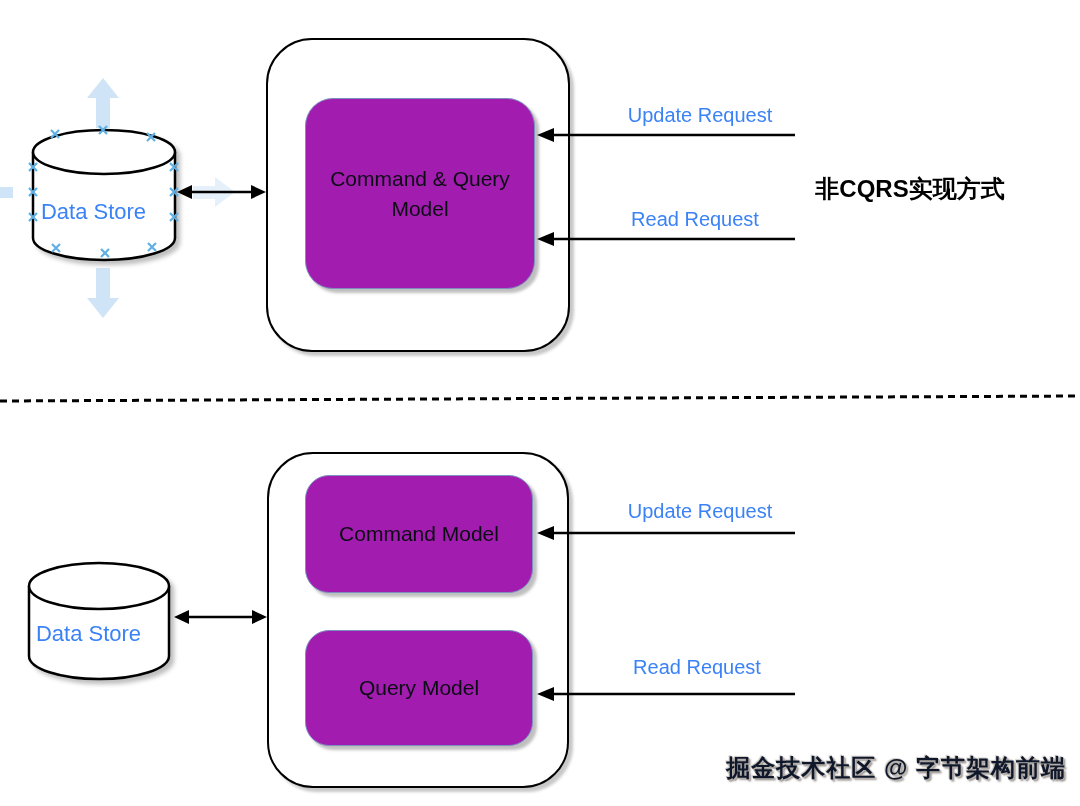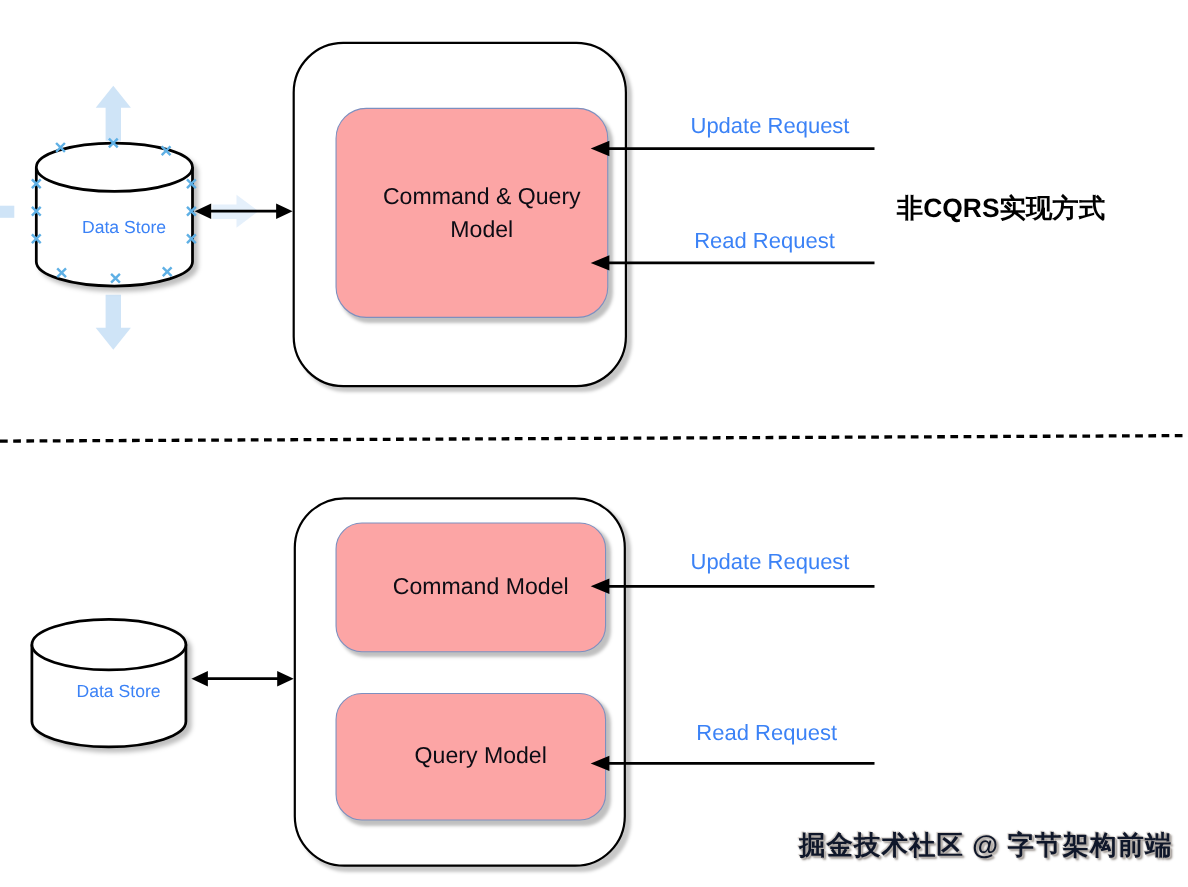--- a/index.html
+++ b/index.html
@@ -10,33 +10,33 @@
   .layer{position:absolute;left:0;top:0;width:1080px;height:806px;pointer-events:none;}
   
   .outer-box{
     position:absolute;background:#ffffff;border:2.5px solid #000;border-radius:46px;
     box-shadow:4px 4px 3px rgba(0,0,0,0.22);
   }
   .outer-box.top{left:266px;top:38px;width:300px;height:310px;}
   .outer-box.bottom{left:267px;top:452px;width:298px;height:332px;}
   
   .model-box{
-    position:absolute;background:#fca5a5;border:1.5px solid #7d8fbf;border-radius:24px;
+    position:absolute;background:#a21caf;border:1.5px solid #7d8fbf;border-radius:24px;
     box-shadow:4px 4px 3px rgba(0,0,0,0.25);
     display:flex;align-items:center;justify-content:center;text-align:center;
-    font-size:21px;line-height:1.4;color:#0c0c14;padding-left:18px;
+    font-size:21px;line-height:1.4;color:#0c0c14;
   }
   .model-box.cq{left:305px;top:98px;width:228px;height:189px;border-radius:28px;}
   .model-box.cmd{left:305px;top:475px;width:226px;height:116px;}
   .model-box.qry{left:305px;top:630px;width:226px;height:114px;}
   .model-box span{display:block;width:200px;}
   
   .lbl{position:absolute;text-align:center;font-size:20px;color:#3b82f6;white-space:nowrap;}
   .lbl.arrow-lbl{width:200px;}
-  .lbl.cyl{width:115px;font-size:16px;text-align:right;}
+  .lbl.cyl{width:115px;font-size:22px;}
   .lbl.title{width:220px;font-size:24px;font-weight:700;color:#000;}
   .lbl.upd-top{left:600px;top:104px;}
   .lbl.read-top{left:595px;top:208px;}
   .lbl.title-top{left:800px;top:173px;}
   .lbl.upd-bot{left:600px;top:500px;}
   .lbl.read-bot{left:597px;top:656px;}
   .lbl.title-bot{left:790px;top:599px;}
   .lbl.cyl-top{left:36px;top:199px;}
   .lbl.cyl-bot{left:31px;top:621px;}
   .watermark{

